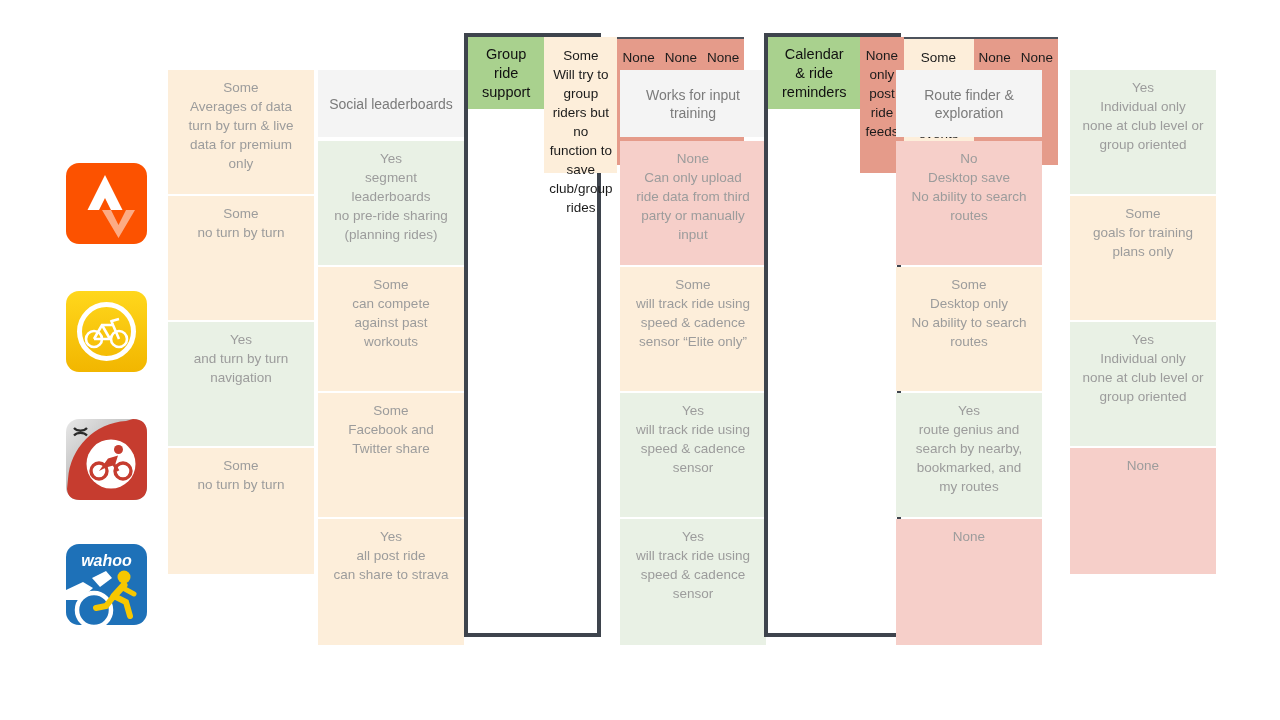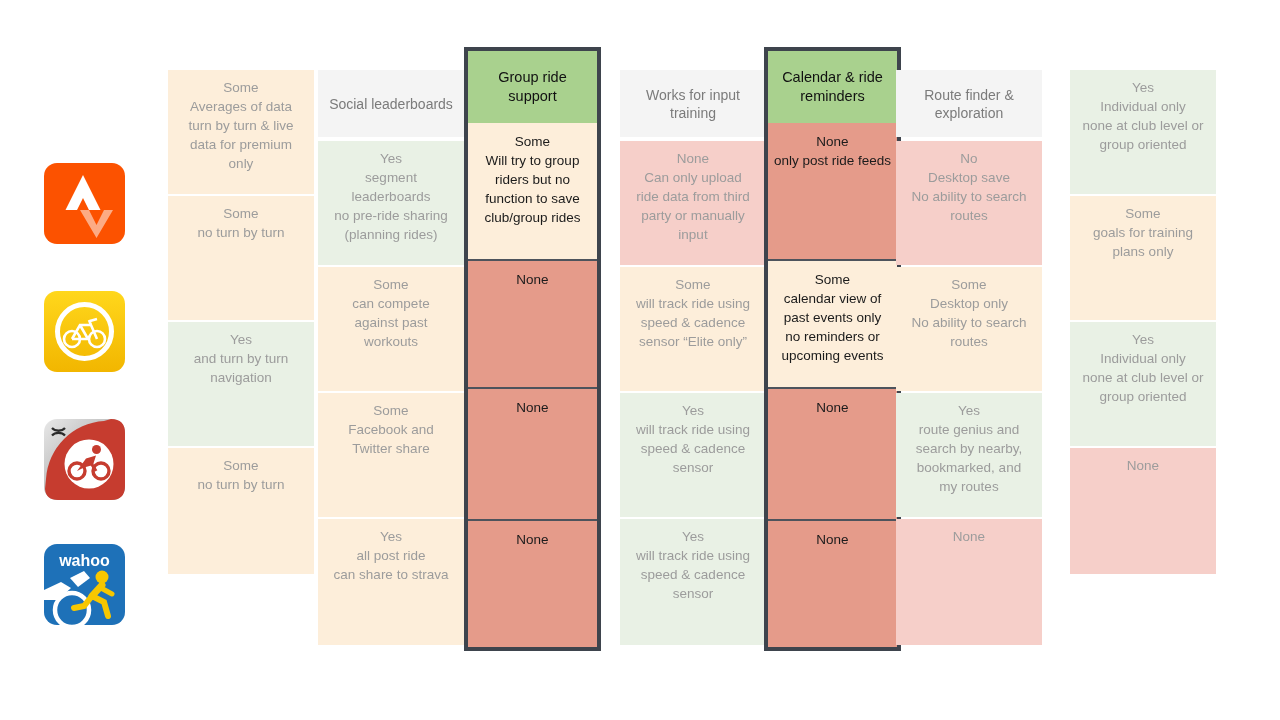--- a/index.html
+++ b/index.html
@@ -18,42 +18,42 @@
     height:124px;margin-bottom:2px;box-sizing:border-box;
     font-size:13.5px;line-height:19px;color:#9c9c9c;text-align:center;
     white-space:pre-line;padding:8px 4px 0;
   }
   .cell.last{height:126px;margin-bottom:0;}
   .cream{background:#fdeeda}
   .green{background:#e9f1e5}
   .pink{background:#f6cfc9}
   
   .hl-col{
-    position:absolute;top:47px;width:137px;height:604px;
+    position:absolute;top:33px;width:137px;height:604px;
     border:4px solid #3e444d;box-sizing:border-box;
-    display:flex;flex-direction:column;
+    display:flex;
   }
   .hl-hdr{
     height:72px;background:#a9d18e;color:#111111;font-size:14.5px;line-height:19px;
     display:flex;align-items:center;justify-content:center;text-align:center;
     padding:0 14px;box-sizing:border-box;
   }
   .hl-cell{
     box-sizing:border-box;border-top:2px solid #4d535c;
     font-size:13.5px;line-height:19px;color:#1b1b1b;text-align:center;
     white-space:pre-line;padding:9px 5px 0;
   }
   .hl-cell.h1{height:136px}
   .hl-cell.h2{height:128px}
   .hl-cell.h3{height:132px}
   .hl-cell.h4{height:128px}
   .hl-cream{background:#fdeeda}
   .hl-red{background:#e59b8a}
   
-  .app-icon{position:absolute;left:44px;width:81px;height:81px;}
+  .app-icon{position:absolute;left:66px;width:81px;height:81px;font-style:italic;}
   .app-icon svg{display:block;width:81px;height:81px;}
 </style>
 </head>
 <body>
 
 <div class="canvas">
 
   <div class="app-icon" style="top:163px">
     <svg viewBox="0 0 81 81">
       <rect width="81" height="81" rx="13" fill="#fc5200"></rect>

